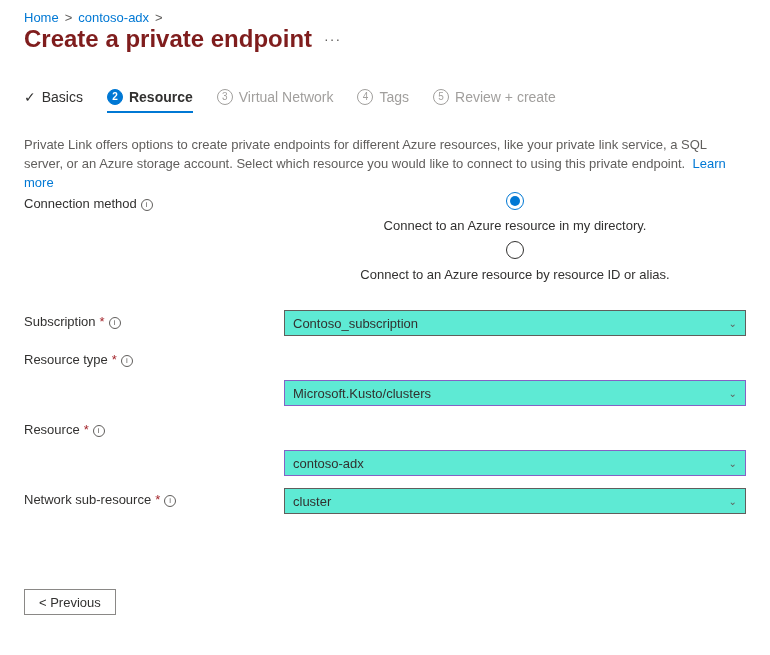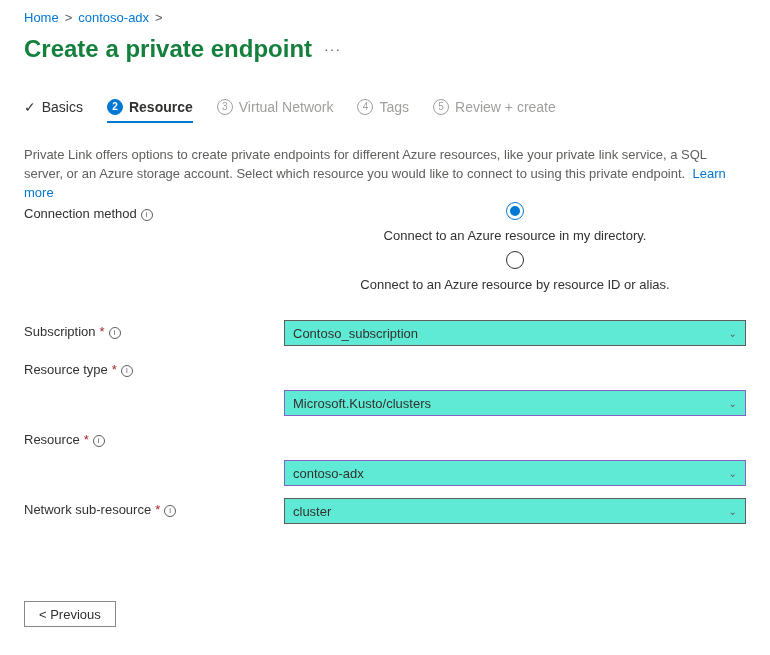--- a/index.html
+++ b/index.html
@@ -12,40 +12,39 @@
       height: 655px;
       position: relative;
       padding: 10px 24px 0 24px;
     }
     
     .breadcrumb {
       display: flex;
       align-items: center;
       font-size: 13px;
       color: #605e5c;
-      margin-bottom: 10px;
       gap: 6px;
     }
     .breadcrumb a {
       color: #0078d4;
       text-decoration: none;
       cursor: pointer;
     }
     .breadcrumb .sep { color: #605e5c; }
     
     .title-row {
       display: flex;
       align-items: center;
       gap: 12px;
       margin-bottom: 36px;
     }
     h1 {
       font-size: 24px;
       font-weight: 600;
-      color: #15803d;
+      color: #7f1d1d;
     }
     .more-dots {
       color: #605e5c;
       font-size: 14px;
       letter-spacing: 1px;
       cursor: pointer;
     }
     
     .tabs {
       display: flex;
@@ -167,21 +166,21 @@
     }
     .select.accent { border-color: #8661c5; margin-top: 32px; }
     .chevron {
       font-size: 10px;
       color: #605e5c;
     }
     
     .footer {
       position: absolute;
       left: 24px;
-      bottom: 28px;
+      bottom: 40px;
       display: flex;
       gap: 20px;
     }
     .btn {
       height: 26px;
       padding: 0 14px;
       border: 1px solid #8a8886;
       background: #fff;
       font-size: 13px;
       color: #323130;

